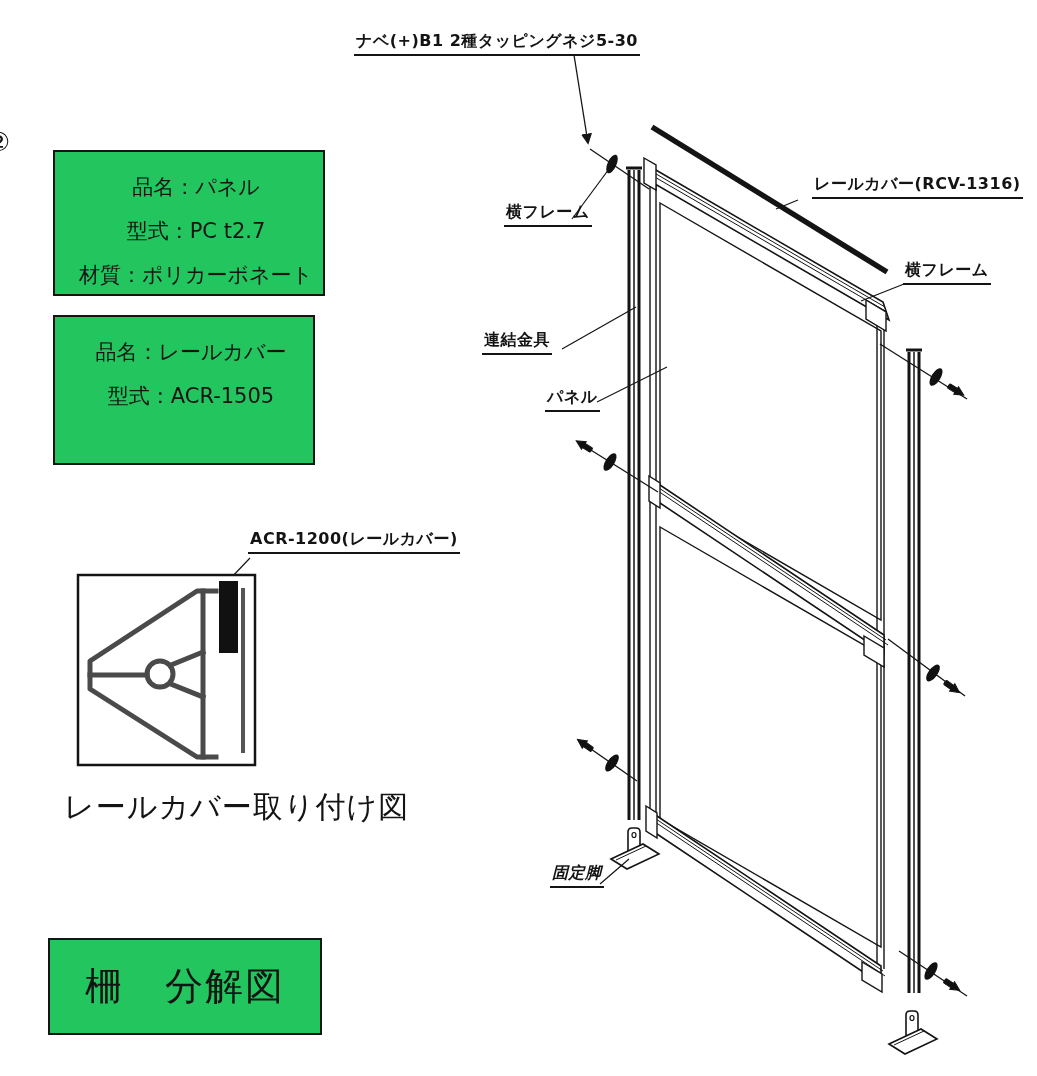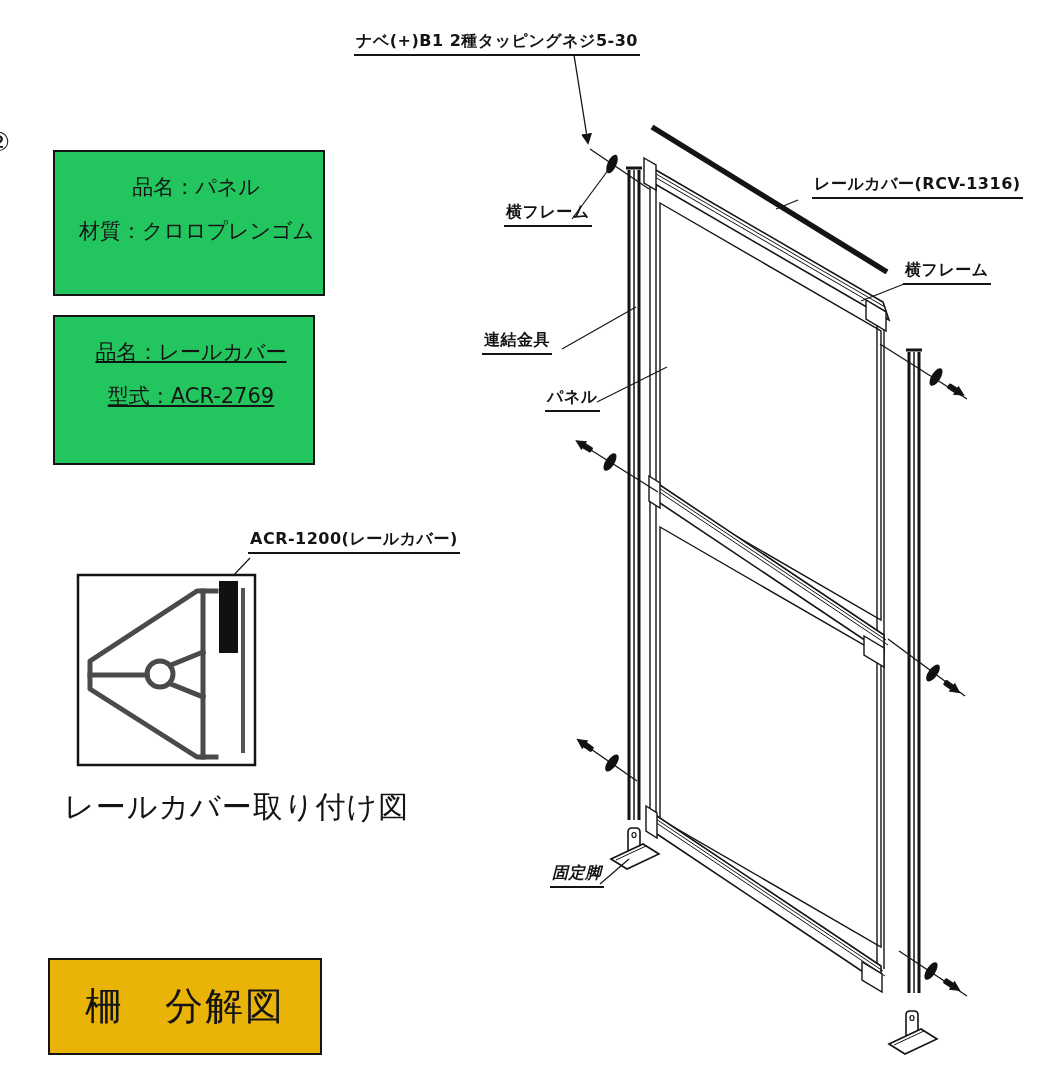--- a/index.html
+++ b/index.html
@@ -13,23 +13,23 @@
   .callout{
     font-size:16px;font-weight:600;letter-spacing:.5px;white-space:nowrap;
     border-bottom:2px solid #141414;padding:0 2px 2px 2px;display:inline-block;
   }
   .infobox{
     border:2px solid #141414;background:#22c55e;box-sizing:border-box;
     padding:13px 10px 0 24px;font-size:21px;line-height:44px;white-space:nowrap;text-align:center;
   }
   .caption{font-size:30px;letter-spacing:1px;white-space:nowrap;}
   .titlebox{
-    border:2.5px solid #141414;background:#eab308;box-sizing:border-box;
+    border:2.5px solid #141414;background:#22c55e;box-sizing:border-box;
     display:flex;align-items:center;justify-content:center;
-    font-size:38px;letter-spacing:2px;white-space:nowrap;margin-top:20px;
+    font-size:38px;letter-spacing:2px;white-space:nowrap;
   }
   .marginmark{font-size:26px;}
   svg{position:absolute;left:0;top:0;}
 </style>
 </head>
 <body>
 
 <svg width="1037" height="1076" viewBox="0 0 1037 1076">
   <defs>
     <marker id="arrow" viewBox="0 0 10 10" refX="8.5" refY="5" markerWidth="8.5" markerHeight="8.5" orient="auto">
@@ -166,26 +166,27 @@
     <line x1="243" y1="588" x2="243" y2="753" stroke="#555" stroke-width="4"></line>
   </g>
 </svg>
 
 <div class="abs marginmark" style="left:-13px;top:127px;">②</div>
 
 <div class="abs callout" style="left:330px;top:31px;margin-left:24px;">ナベ(+)B1 2種タッピングネジ5-30</div>
 
 <div class="abs infobox" style="left:53px;top:150px;width:272px;height:146px;">
   <div>品名：パネル</div>
-  <div>材質：クロロプレンゴム</div>
+  <div>型式：PC t2.7</div>
+  <div>材質：ポリカーボネート</div>
 </div>
 
-<div class="abs infobox" style="left:53px;top:315px;width:262px;height:150px;text-decoration:underline;">
+<div class="abs infobox" style="left:53px;top:315px;width:262px;height:150px;">
   <div>品名：レールカバー</div>
-  <div>型式：ACR-2769</div>
+  <div>型式：ACR-1505</div>
 </div>
 
 <div class="abs callout" style="left:248px;top:529px;">ACR-1200(レールカバー)</div>
 
 <div class="abs caption" style="left:64px;top:787px;">レールカバー取り付け図</div>
 
 <div class="abs titlebox" style="left:48px;top:938px;width:274px;height:97px;">
   <span>柵　分解図</span>
 </div>
 

